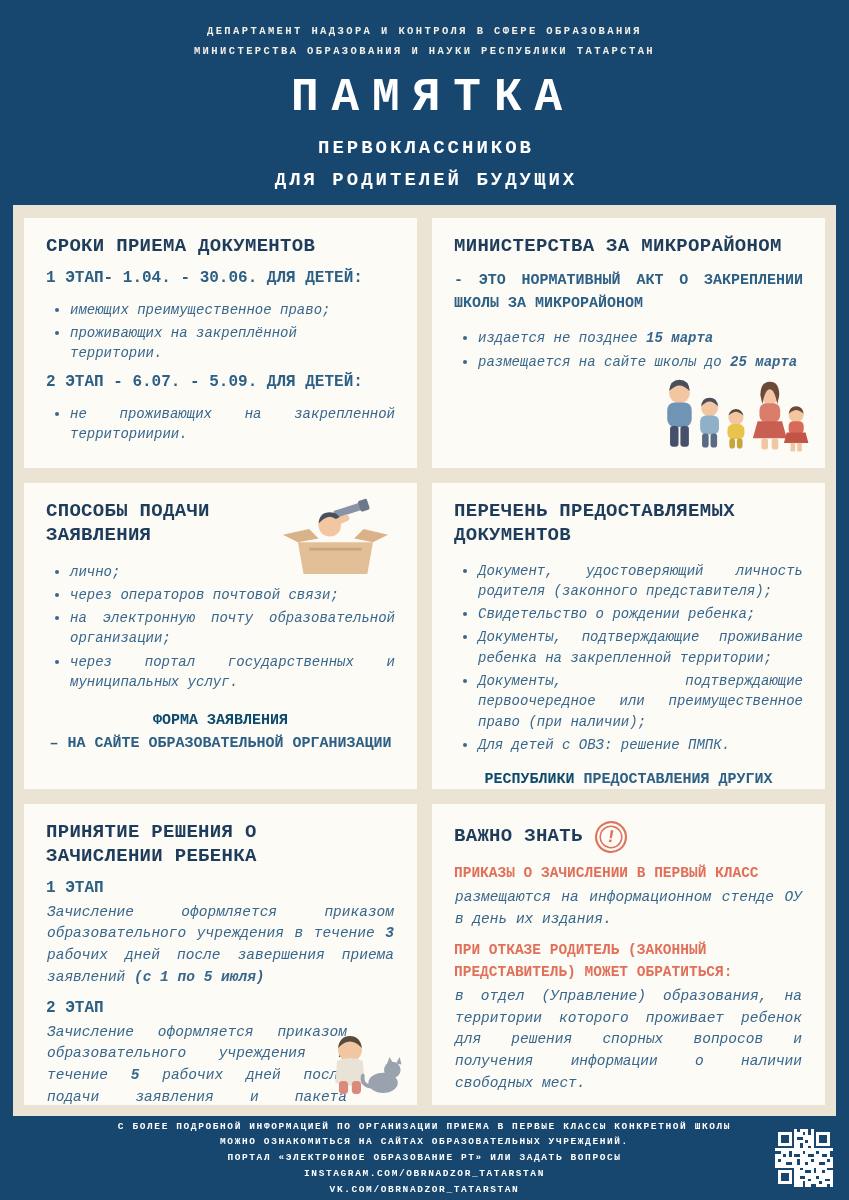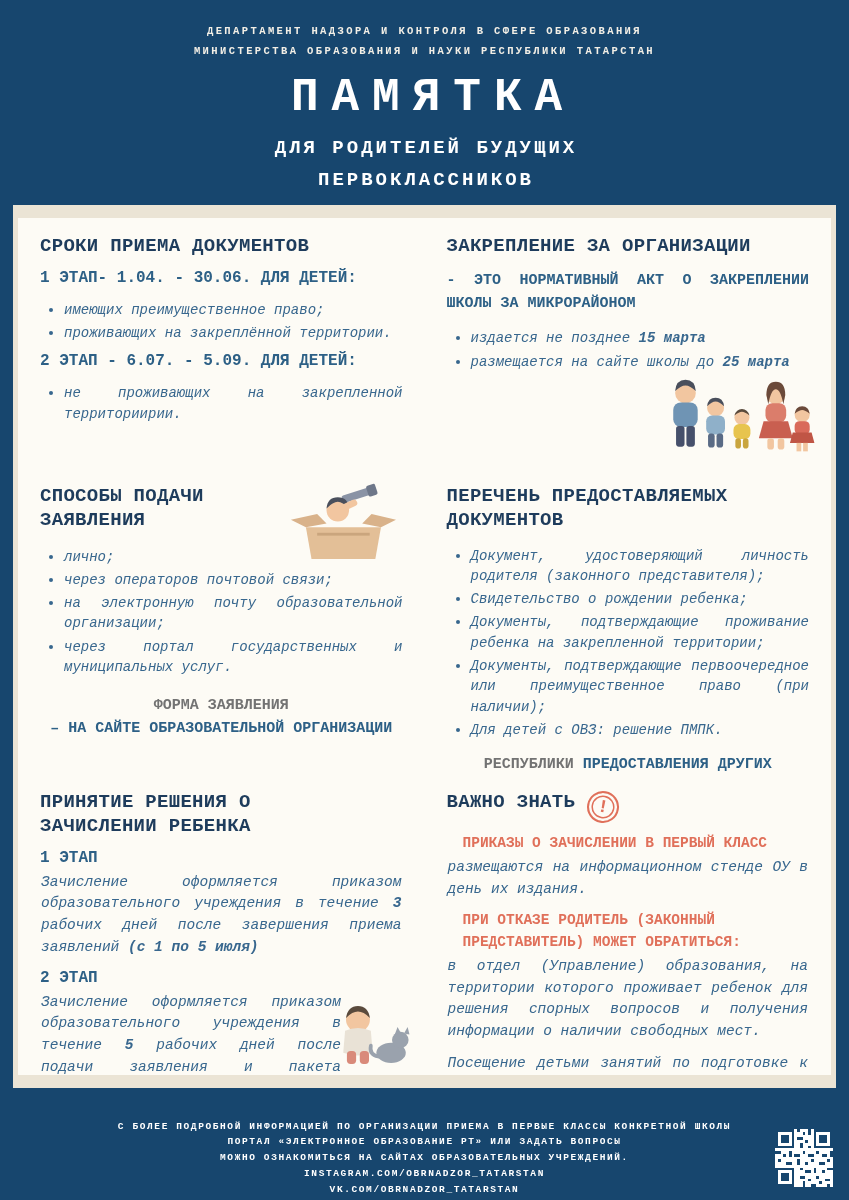--- a/index.html
+++ b/index.html
@@ -8,40 +8,40 @@
     width:849px;height:1200px;margin:0 auto;position:relative;overflow:hidden;
     background:#17466e;font-family:Liberation Mono, monospace;
   }
   
   .header{height:205px;text-align:center;color:#fff;padding-top:22px;}
   .dept{font-size:10.5px;font-weight:bold;letter-spacing:2.4px;color:#f3efe6;line-height:1.9;}
   .title{font-size:46px;font-weight:bold;letter-spacing:13px;padding-left:17px;margin:10px 0 8px;color:#ffffff;}
   .subtitle{font-size:19px;font-weight:bold;letter-spacing:3px;line-height:1.7;padding-left:3px;}
   
   .content{
-    margin:0 13px;background:#ebe4d5;padding:13px 5px;
-    display:grid;grid-template-columns:1fr 1fr;grid-template-rows:250px 306px 301px;
+    margin:0 13px;background:#ebe4d5;padding:13px 11px;
+    display:grid;grid-template-columns:1fr 1fr;grid-template-rows:250px 306px 301px;gap:15px;
   }
   .panel{background:#fdfbf5;padding:17px 22px 14px;position:relative;overflow:hidden;}
   .panel h2{
     color:#1e3c5c;font-size:19px;line-height:1.25;margin:0 0 10px;letter-spacing:.3px;font-weight:bold;
   }
   .h-narrow{max-width:200px;}
   .h-mid{max-width:300px;}
   .stage-head{color:#2d6086;font-weight:bold;font-size:16px;margin:9px 0 4px;}
   ul.bullets{margin:13px 0 6px;padding-left:24px;color:#38678e;}
   ul.bullets li{font-style:italic;font-size:14px;line-height:1.45;margin:3px 0;}
   .just{text-align:justify;}
   .lead{color:#2d6086;font-weight:bold;font-size:15px;line-height:1.55;text-align:justify;margin:2px 0 8px;}
   .para{color:#38678e;font-style:italic;font-size:14.5px;line-height:1.5;text-align:justify;margin:5px 1px 10px;}
-  .coral{color:#737373;}
+  .coral{color:#0c4a6e;}
   .center-note{text-align:center;font-weight:bold;font-size:15px;line-height:1.5;margin-top:14px;color:#2d6086;}
   .form-note{margin-top:18px;}
-  .hl{color:#e0705a;font-weight:bold;font-size:14.5px;line-height:1.5;margin:10px 16px 2px;}
-  .know-title-row{display:flex;align-items:flex-start;gap:12px;margin-bottom:6px;}
+  .hl{color:#e0705a;font-weight:bold;font-size:14.5px;line-height:1.5;margin:10px 0 2px;}
+  .know-title-row{display:flex;align-items:center;gap:12px;margin-bottom:6px;}
   .know-title-row h2{margin:0;}
   .bang{
     display:inline-flex;align-items:center;justify-content:center;
     width:32px;height:32px;border:2px solid #e0705a;border-radius:50%;
     color:#e0705a;font-weight:bold;font-size:18px;transform:rotate(10deg);
     box-shadow:inset 0 0 0 2.5px #fdfbf5, inset 0 0 0 4px #e0705a;
   }
   .illus-br{position:absolute;right:10px;bottom:6px;}
   .illus-tr{position:absolute;right:14px;top:14px;}
   
@@ -54,41 +54,41 @@
 </style>
 </head>
 <body>
 
 <div class="poster">
 
   <header class="header">
     <div class="dept">ДЕПАРТАМЕНТ НАДЗОРА И КОНТРОЛЯ В СФЕРЕ ОБРАЗОВАНИЯ</div>
     <div class="dept">МИНИСТЕРСТВА ОБРАЗОВАНИЯ И НАУКИ РЕСПУБЛИКИ ТАТАРСТАН</div>
     <h1 class="title">ПАМЯТКА</h1>
+    <div class="subtitle">ПЕРВОКЛАССНИКОВ</div>
     <div class="subtitle">ДЛЯ РОДИТЕЛЕЙ БУДУЩИХ</div>
-    <div class="subtitle">ПЕРВОКЛАССНИКОВ</div>
   </header>
 
   <main class="content">
 
     <section class="panel">
       <h2>СРОКИ ПРИЕМА ДОКУМЕНТОВ</h2>
       <div class="stage-head">1 ЭТАП- 1.04. - 30.06. ДЛЯ ДЕТЕЙ:</div>
       <ul class="bullets">
         <li>имеющих преимущественное право;</li>
         <li>проживающих на закреплённой территории.</li>
       </ul>
       <div class="stage-head">2 ЭТАП - 6.07. - 5.09. ДЛЯ ДЕТЕЙ:</div>
       <ul class="bullets">
         <li class="just">не проживающих на закрепленной территориирии.</li>
       </ul>
     </section>
 
     <section class="panel">
-      <h2>ЗАКРЕПЛЕНИЕ ЗА ОРГАНИЗАЦИИ</h2>
+      <h2>МИНИСТЕРСТВА ЗА МИКРОРАЙОНОМ</h2>
       <div class="lead">- ЭТО НОРМАТИВНЫЙ АКТ О ЗАКРЕПЛЕНИИ ШКОЛЫ ЗА МИКРОРАЙОНОМ</div>
       <ul class="bullets">
         <li><span>издается не позднее </span><strong>15 марта</strong></li>
         <li><span>размещается на сайте школы до </span><strong>25 марта</strong></li>
       </ul>
       <svg class="illus-br" viewBox="0 0 170 95" width="160" height="90" aria-hidden="true">
         <g>
             <circle cx="26" cy="22" r="11" fill="#f2c6a0"></circle>
             <path d="M15 20 Q16 8 26 8 Q36 8 37 20 Q31 14 26 14 Q21 14 15 20Z" fill="#4a4f5c"></path>
             <rect x="13" y="32" width="26" height="26" rx="8" fill="#6f94b4"></rect>
@@ -198,22 +198,22 @@
       <p class="para" style="margin-top:0">размещаются на информационном стенде ОУ в день их издания.</p>
       <div class="hl">ПРИ ОТКАЗЕ РОДИТЕЛЬ (ЗАКОННЫЙ ПРЕДСТАВИТЕЛЬ) МОЖЕТ ОБРАТИТЬСЯ:</div>
       <p class="para" style="margin-top:0">в отдел (Управление) образования, на территории которого проживает ребенок для решения спорных вопросов и получения информации о наличии свободных мест.</p>
       <p class="para"><span>Посещение детьми занятий по подготовке к школе </span></p>
     </section>
 
   </main>
 
   <footer class="footer">
     <div class="footer-line">С БОЛЕЕ ПОДРОБНОЙ ИНФОРМАЦИЕЙ ПО ОРГАНИЗАЦИИ ПРИЕМА В ПЕРВЫЕ КЛАССЫ КОНКРЕТНОЙ ШКОЛЫ</div>
+    <div class="footer-line">МОЖНО ОЗНАКОМИТЬСЯ НА САЙТАХ ОБРАЗОВАТЕЛЬНЫХ УЧРЕЖДЕНИЙ.</div>
     <div class="footer-line">ПОРТАЛ «ЭЛЕКТРОННОЕ ОБРАЗОВАНИЕ РТ» ИЛИ ЗАДАТЬ ВОПРОСЫ</div>
-    <div class="footer-line">МОЖНО ОЗНАКОМИТЬСЯ НА САЙТАХ ОБРАЗОВАТЕЛЬНЫХ УЧРЕЖДЕНИЙ.</div>
     <div class="footer-line">INSTAGRAM.COM/OBRNADZOR_TATARSTAN</div>
     <div class="footer-line">VK.COM/OBRNADZOR_TATARSTAN</div>
     <svg class="qr" viewBox="0 0 21 21" width="58" height="58" shape-rendering="crispEdges" aria-hidden="true">
       <rect width="21" height="21" fill="#ffffff"></rect>
       <g fill="#17466e">
         <rect x="0" y="0" width="7" height="7"></rect>
           <rect x="14" y="0" width="7" height="7"></rect>
           <rect x="0" y="14" width="7" height="7"></rect>
       </g>
       <g fill="#ffffff">

